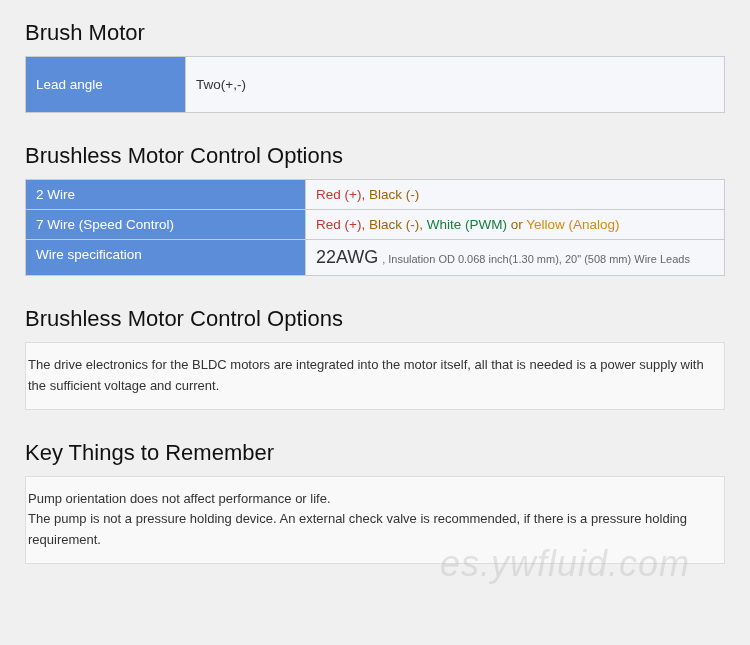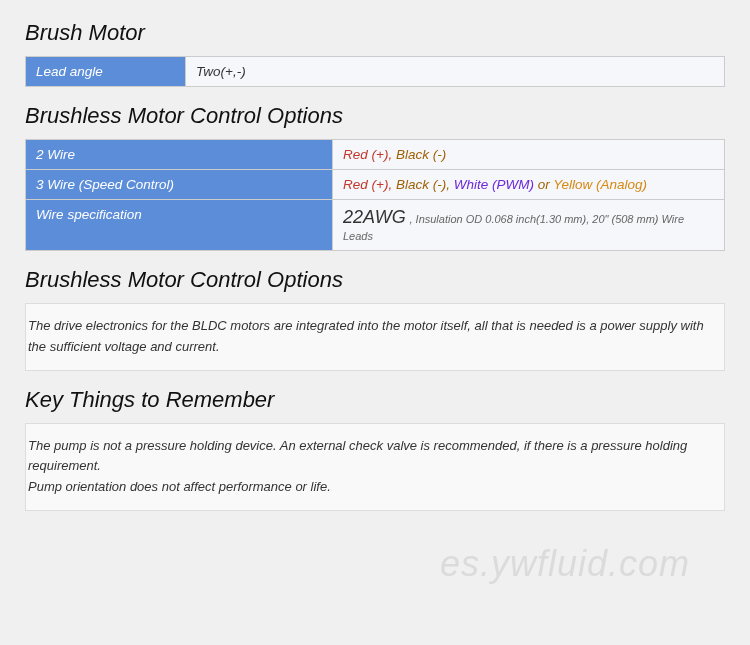--- a/index.html
+++ b/index.html
@@ -1,42 +1,42 @@
 <!DOCTYPE html>
 <html><head>
   <meta charset="utf-8">
   <style>
-    * { margin: 0; padding: 0; box-sizing: border-box; font-style: italic; }
+    * { margin: 0; padding: 0; box-sizing: border-box; }
     body {
       font-family: Arial, sans-serif;
       background: #f0f0f0;
       width: 750px;
       min-height: 645px;
       padding: 20px 25px;
       color: #222;
       position: relative;
     }
     .section-title {
       font-size: 22px;
       font-weight: normal;
       margin-bottom: 10px;
-      margin-top: 16px;
+      margin-top: 30px;
       color: #111;
     }
     .first-title {
       margin-top: 0;
     }
     .spec-table {
       width: 100%;
       border-collapse: collapse;
       margin-bottom: 8px;
       font-size: 13.5px;
     }
     .spec-table tr td {
-      padding: 7px 10px;
+      padding: 20px 10px;
       border: 1px solid #ccc;
       vertical-align: top;
     }
     .spec-table tr td:first-child {
       background-color: #5b8dd9;
       color: #fff;
       font-weight: normal;
       width: 160px;
     }
     .spec-table tr td:last-child {
@@ -53,28 +53,28 @@
     }
     .bldc-table tr td {
       padding: 7px 10px;
       border: 1px solid #ccc;
       vertical-align: top;
     }
     .bldc-table tr td:first-child {
       background-color: #5b8dd9;
       color: #fff;
       font-weight: normal;
-      width: 307px;
+      width: 280px;
     }
     .bldc-table tr td:last-child {
       background-color: #f5f7fb;
       color: #333;
     }
     .text-red { color: #c0392b; }
-    .text-blue { color: #6d28d9; }
+    .text-blue { color: #15803d; }
     .text-black { color: #a16207; }
     .text-orange { color: #d68910; }
 
     .info-box {
       background: #f9f9f9;
       border: 1px solid #ddd;
       padding: 12px 2px;
       font-size: 13px;
       color: #333;
       line-height: 1.6;
@@ -119,21 +119,21 @@
 <table class="bldc-table">
   <tbody>
     <tr>
       <td>2 Wire</td>
       <td>
         <span class="text-red">Red (+),</span>
         <span class="text-black"> Black (-)</span>
       </td>
     </tr>
     <tr>
-      <td>3 Wire (Speed Control)</td>
+      <td>7 Wire (Speed Control)</td>
       <td>
         <span class="text-red">Red (+),</span>
         <span class="text-black"> Black (-),</span>
         <span class="text-blue"> White (PWM)</span>
         <span class="text-black"> or </span>
         <span class="text-orange">Yellow (Analog)</span>
       </td>
     </tr>
     <tr>
       <td>Wire specification</td>
@@ -147,17 +147,17 @@
 
 <h2 class="section-title">Brushless Motor Control Options</h2>
 
 <div class="info-box">
   <p>The drive electronics for the BLDC motors are integrated into the motor itself, all that is needed is a power supply with the sufficient voltage and current.</p>
 </div>
 
 <h2 class="section-title">Key Things to Remember</h2>
 
 <div class="info-box">
+  <p>Pump orientation does not affect performance or life.</p>
   <p>The pump is not a pressure holding device. An external check valve is recommended, if there is a pressure holding requirement.</p>
-  <p>Pump orientation does not affect performance or life.</p>
 </div>
 
 <div class="watermark">es.ywfluid.com</div>
 
 </body></html>

